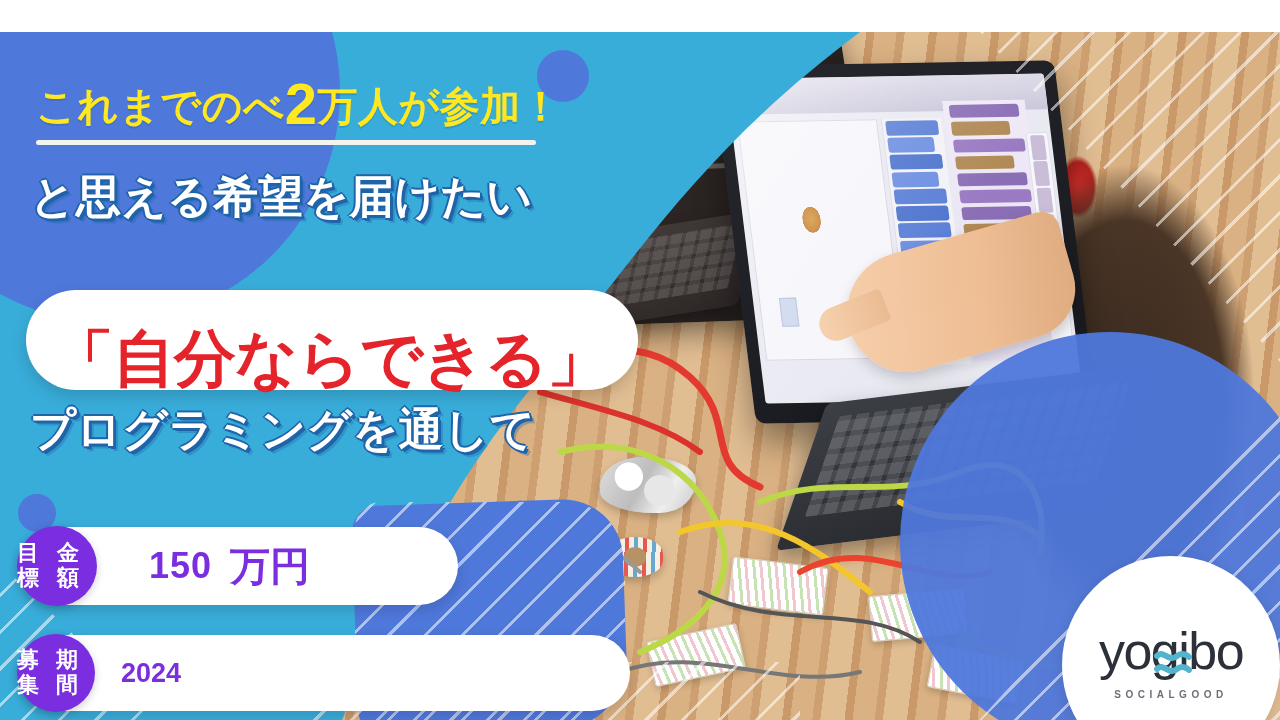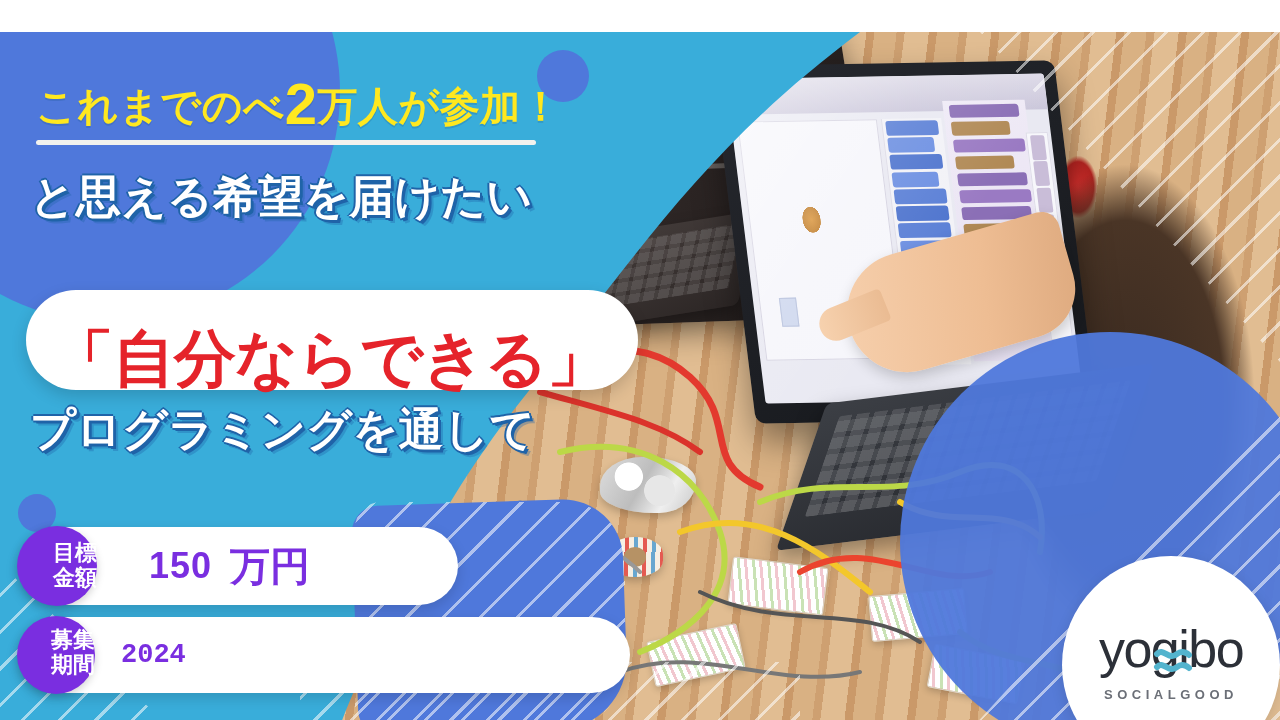--- a/index.html
+++ b/index.html
@@ -316,29 +316,29 @@
       5px 5px 0 rgba(31,99,168,.35);
   }
 
   
   .info-row{
     position:absolute; display:flex; align-items:center;
     background:#FFFFFF; border-radius:46px;
     box-shadow:0 5px 14px rgba(0,0,0,.14);
   }
   .info-goal{ left:18px; top:495px; height:78px; padding-right:34px; min-width:440px; }
-  .info-period{ left:18px; top:585px; height:76px; padding-right:28px; min-width:612px;font-family:Liberation Mono, monospace; }
+  .info-period{ left:18px; top:603px; height:76px; padding-right:28px; min-width:612px; }
 
   .chip{
     flex:0 0 auto;
     width:80px; height:80px; border-radius:50%;
     background:#7A2EE0;
     color:#FFFFFF;
-    display:flex; flex-direction:column;
-    align-items:flex-end; justify-content:center;
+    display:flex; 
+    align-items:center; justify-content:center;
     font-size:22px; font-weight:700; line-height:1.12;
     margin-left:-1px;
     box-shadow:0 3px 8px rgba(0,0,0,.18);
   }
   .info-period .chip{ width:78px; height:78px; }
 
   .goal-value{
     color:#7A2EE0;
     font-weight:700;
     font-size:36px;
@@ -377,21 +377,21 @@
     color:#2C3038;
     font-size:52px; font-weight:400; letter-spacing:-1.5px;
     line-height:1; margin-top:-6px;
   }
   .logo-squiggle{
     position:absolute; left:54px; top:22px;
     width:40px; height:34px;
   }
   .logo-sub{
     color:#6b6f77;
-    font-size:13px; font-weight:700;
+    font-size:10px; font-weight:700;
     letter-spacing:4.5px;
     margin-top:12px;
   }
 </style>
 </head>
 <body>
 
 <div id="banner">
 
   <div class="photo-wrap">

